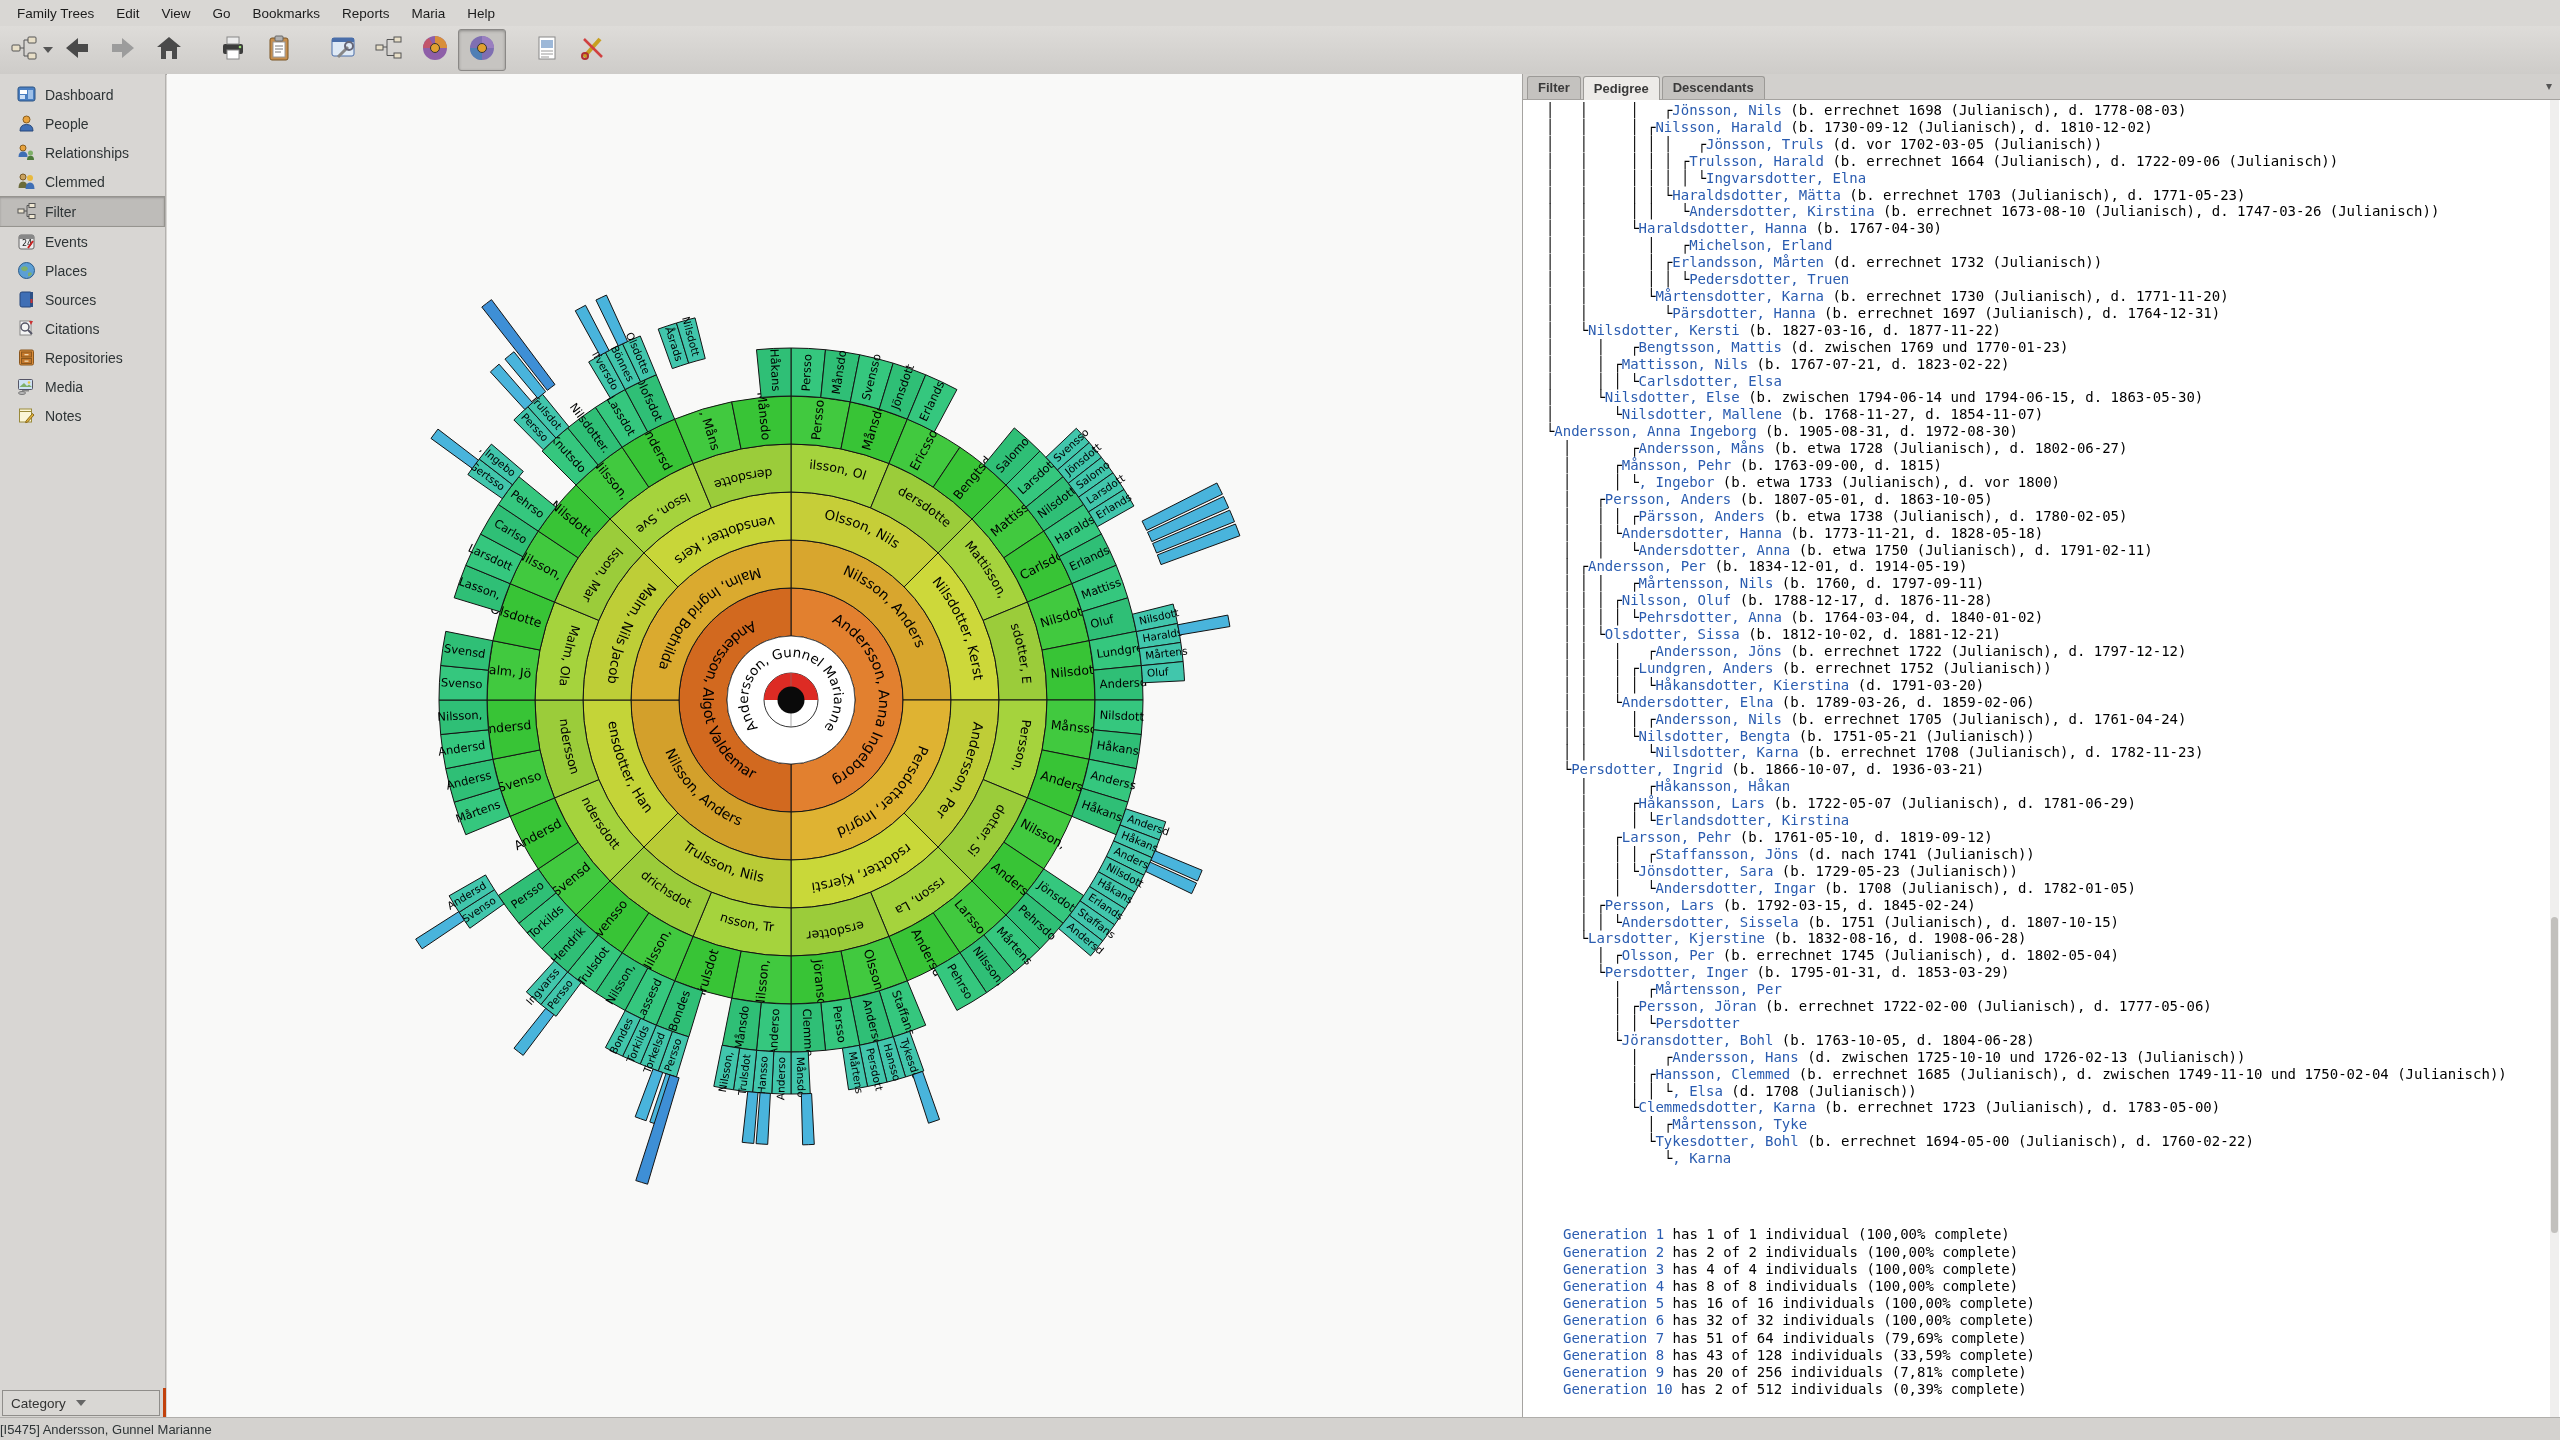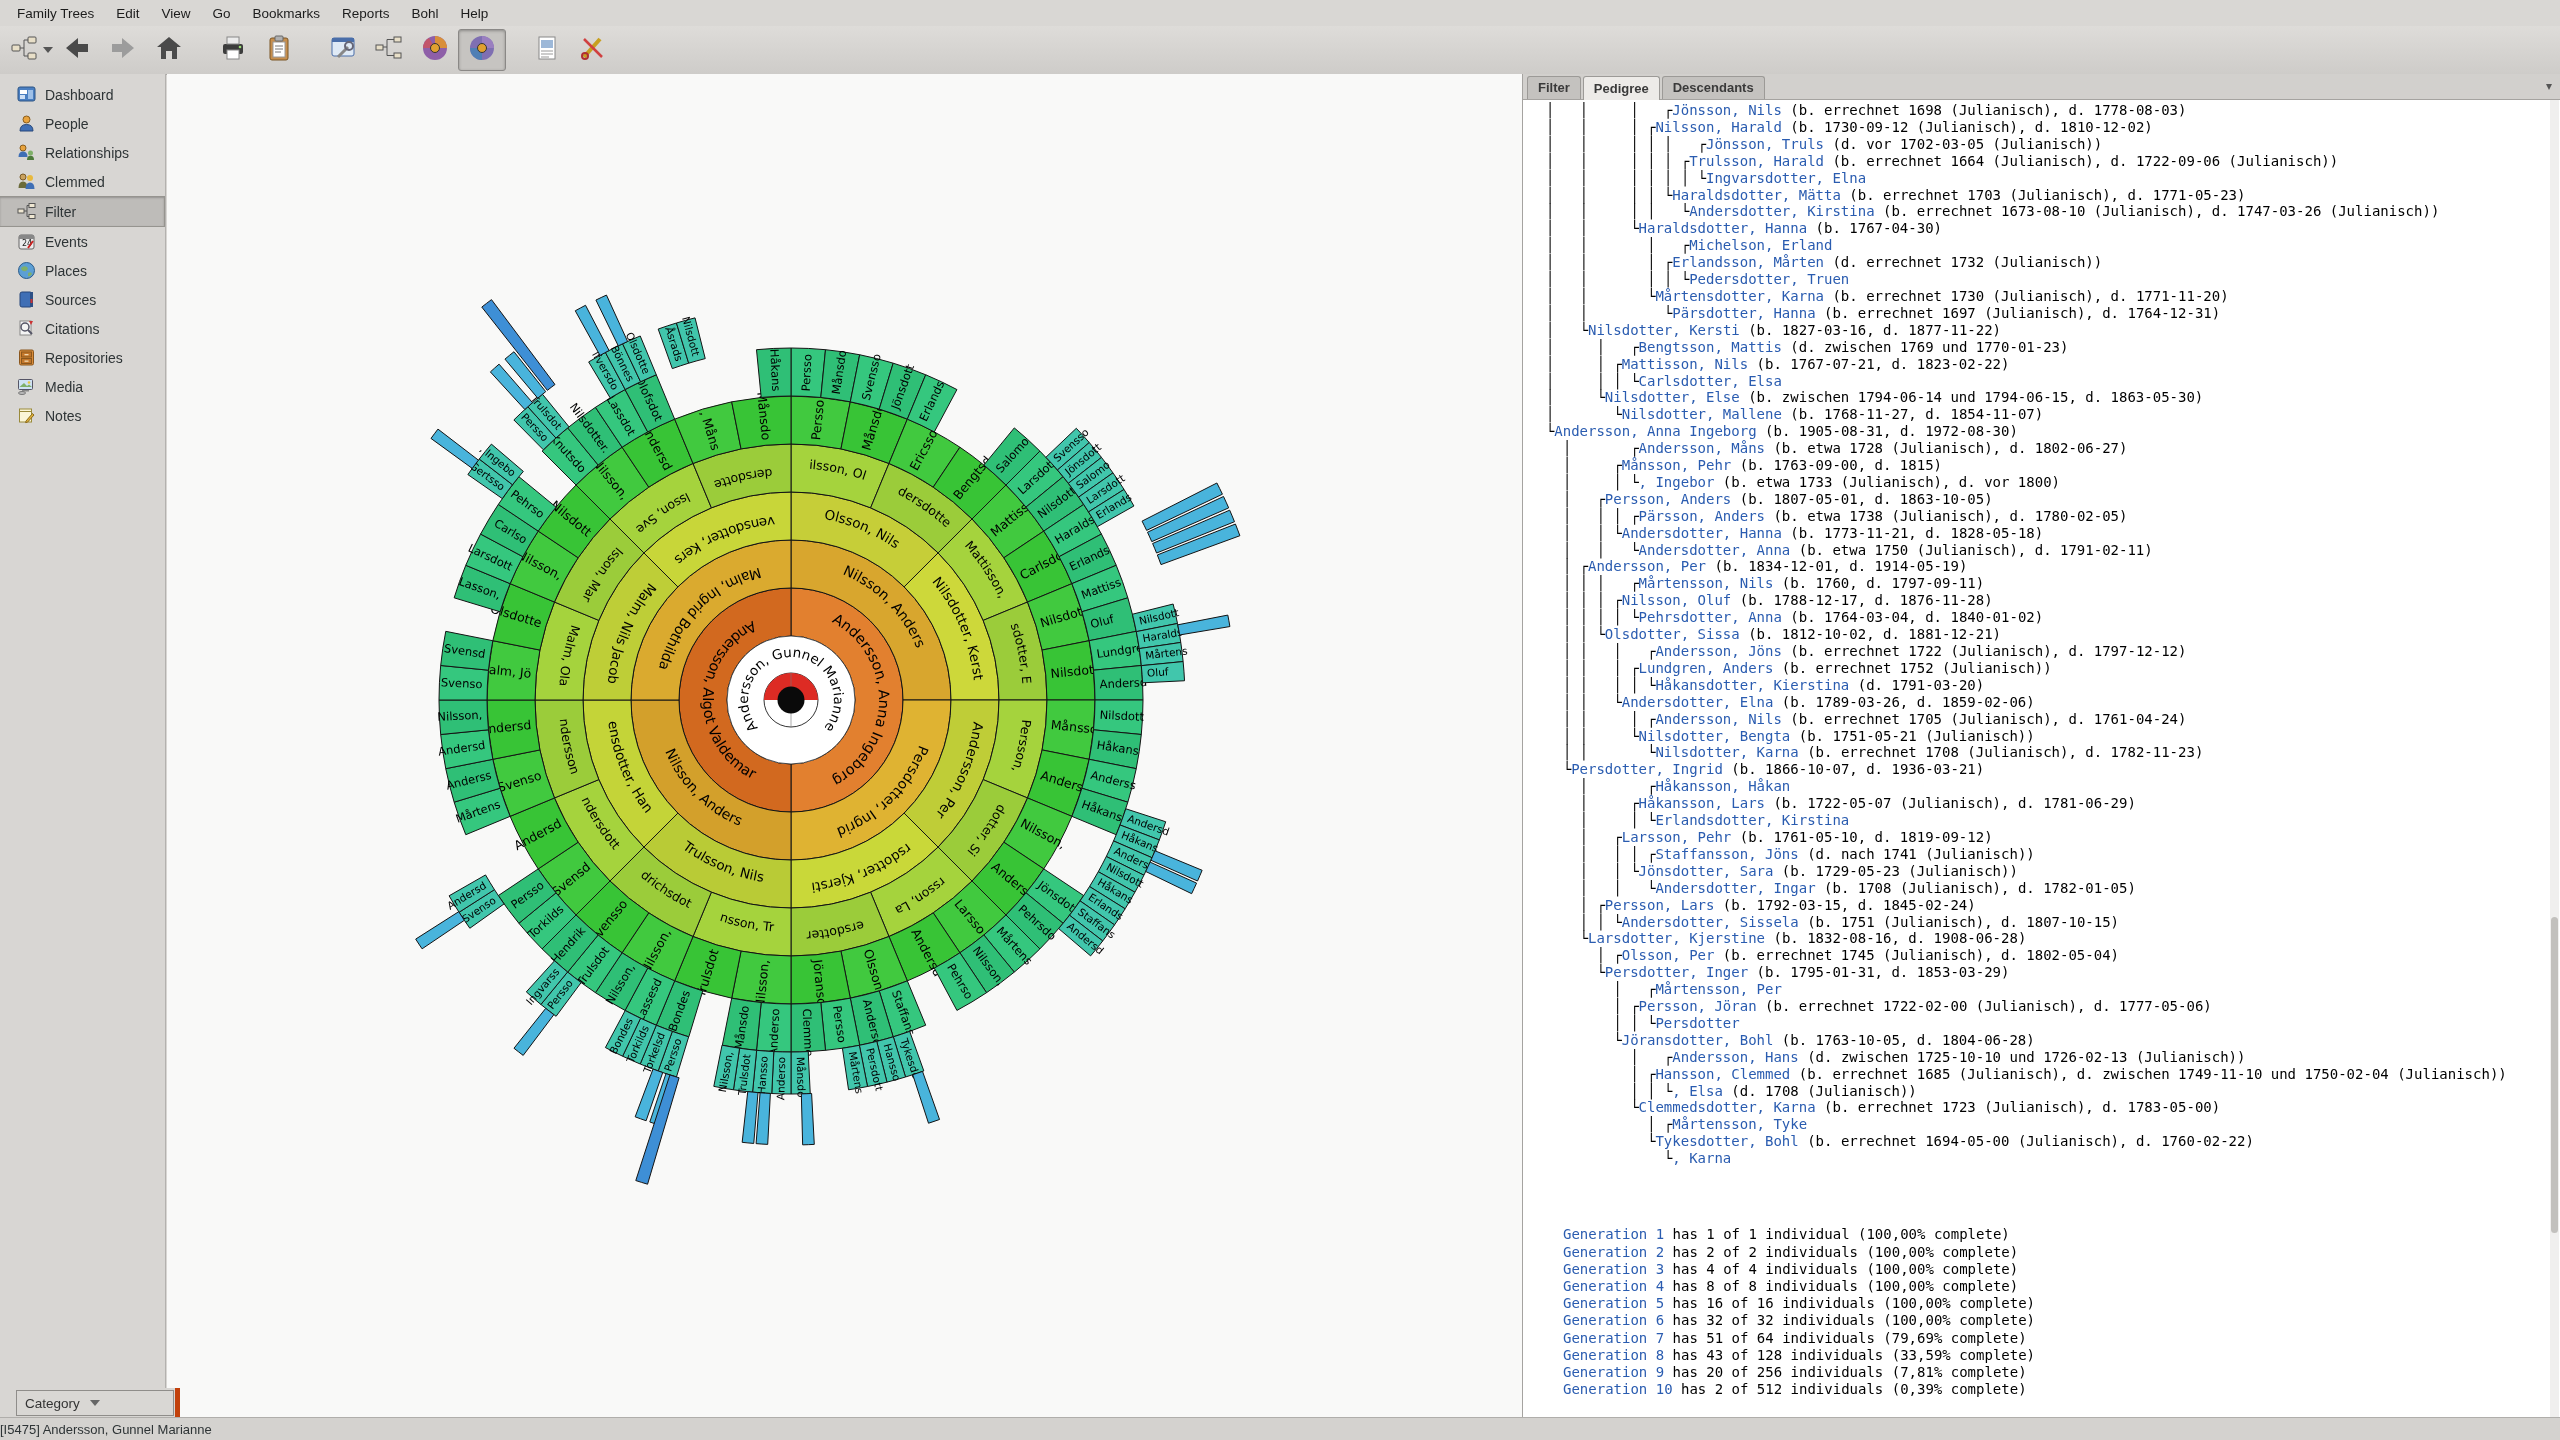--- a/index.html
+++ b/index.html
@@ -26,21 +26,21 @@
   #sidebar{position:absolute;top:74px;left:0;width:166px;bottom:52px;background:#d8d6d3;
            border-right:1px solid #b3b1ae;padding-top:6px;box-sizing:border-box;}
   .side-item{display:flex;align-items:center;gap:9px;height:29px;padding-left:17px;
              font-size:14px;color:#2e3436;cursor:default;}
   .side-item.selected{background:#bebcb9;border-top:1px solid #96948f;border-bottom:1px solid #96948f;
                       border-right:1px solid #96948f;box-shadow:inset 0 1px 2px rgba(0,0,0,.22);}
   .side-icon{width:19px;height:19px;display:inline-flex;}
 
   
   #categorybar{position:absolute;left:0;bottom:22px;width:166px;height:30px;background:#d8d6d3;
-               border-right:5px solid #c2410c;display:flex;align-items:center;box-sizing:border-box;margin-left:14px;}
+               border-right:3px solid #c2410c;display:flex;align-items:center;box-sizing:border-box;}
   #category-btn{margin-left:2px;width:158px;height:26px;border:1px solid #8f8d8a;background:#d9d7d4;
                 display:flex;align-items:center;font-size:13.5px;color:#333;padding-left:8px;box-sizing:border-box;}
   #category-btn .caret{border-top-color:#666;margin-left:10px;}
   #statusbar{position:absolute;left:0;right:0;bottom:0;height:22px;background:#d4d2cf;
              border-top:1px solid #b0aeab;display:flex;align-items:center;padding-left:0;
              font-size:13px;color:#2e3436;}
 
   
   #canvas{position:absolute;left:167px;top:74px;width:1355px;bottom:22px;background:#f9f9f8;overflow:hidden;}
 
@@ -67,21 +67,21 @@
 </head>
 <body>
 
 <div id="menubar">
     <div class="menu-item">Family Trees</div>
     <div class="menu-item">Edit</div>
     <div class="menu-item">View</div>
     <div class="menu-item">Go</div>
     <div class="menu-item">Bookmarks</div>
     <div class="menu-item">Reports</div>
-    <div class="menu-item">Bohl</div>
+    <div class="menu-item">Maria</div>
     <div class="menu-item">Help</div>
   </div>
 <div id="toolbar">
     <div class="tbtn">
       <span><svg width="30" height="30" viewBox="0 0 30 30">
           <rect x="2" y="12" width="8" height="6" rx="1" fill="#e8dfc8" stroke="#555"></rect>
           <rect x="18" y="4" width="8" height="6" rx="1" fill="#e8dfc8" stroke="#555"></rect>
           <rect x="18" y="20" width="8" height="6" rx="1" fill="#e8dfc8" stroke="#555"></rect>
           <path d="M10 15 h4 M14 7 h4 M14 23 h4 M14 7 v16" stroke="#555" fill="none"></path>
         </svg></span>

